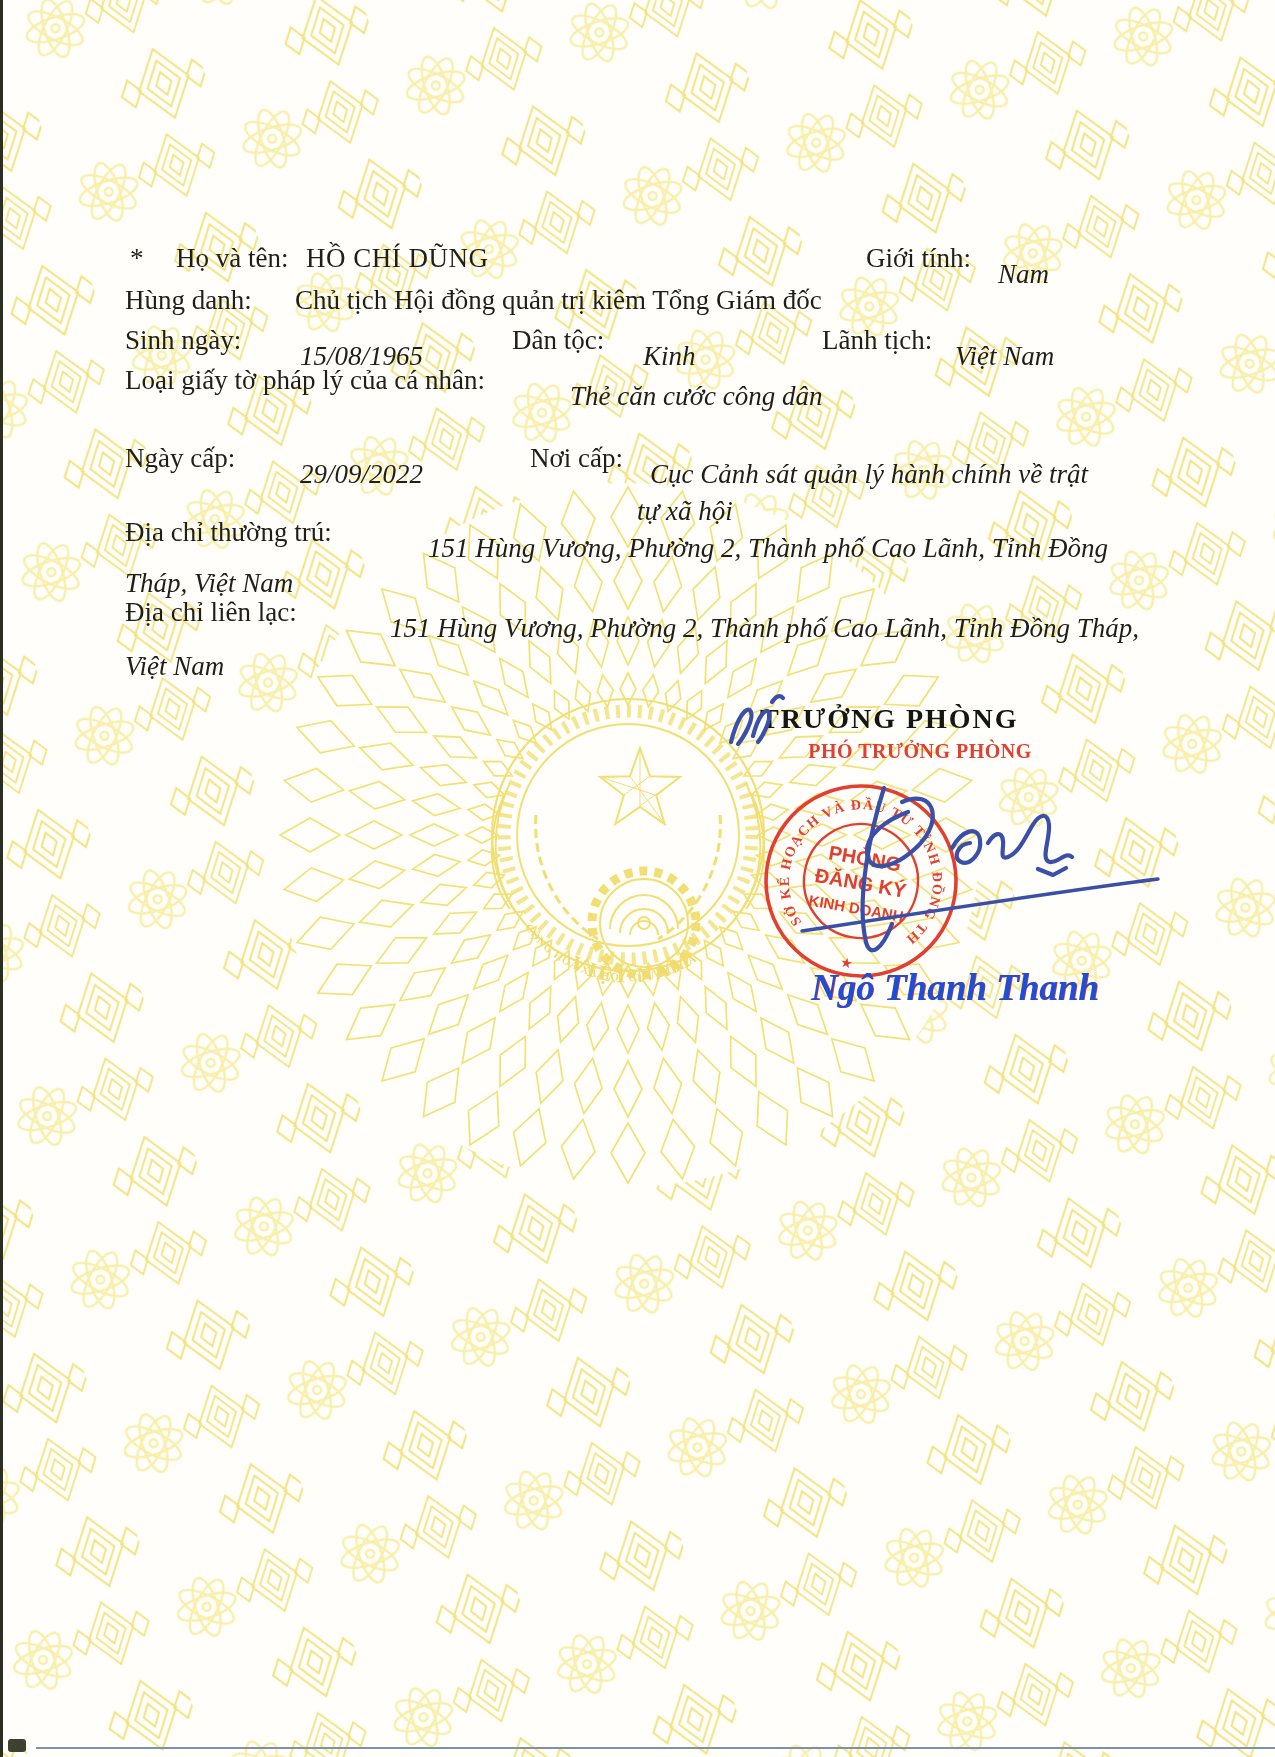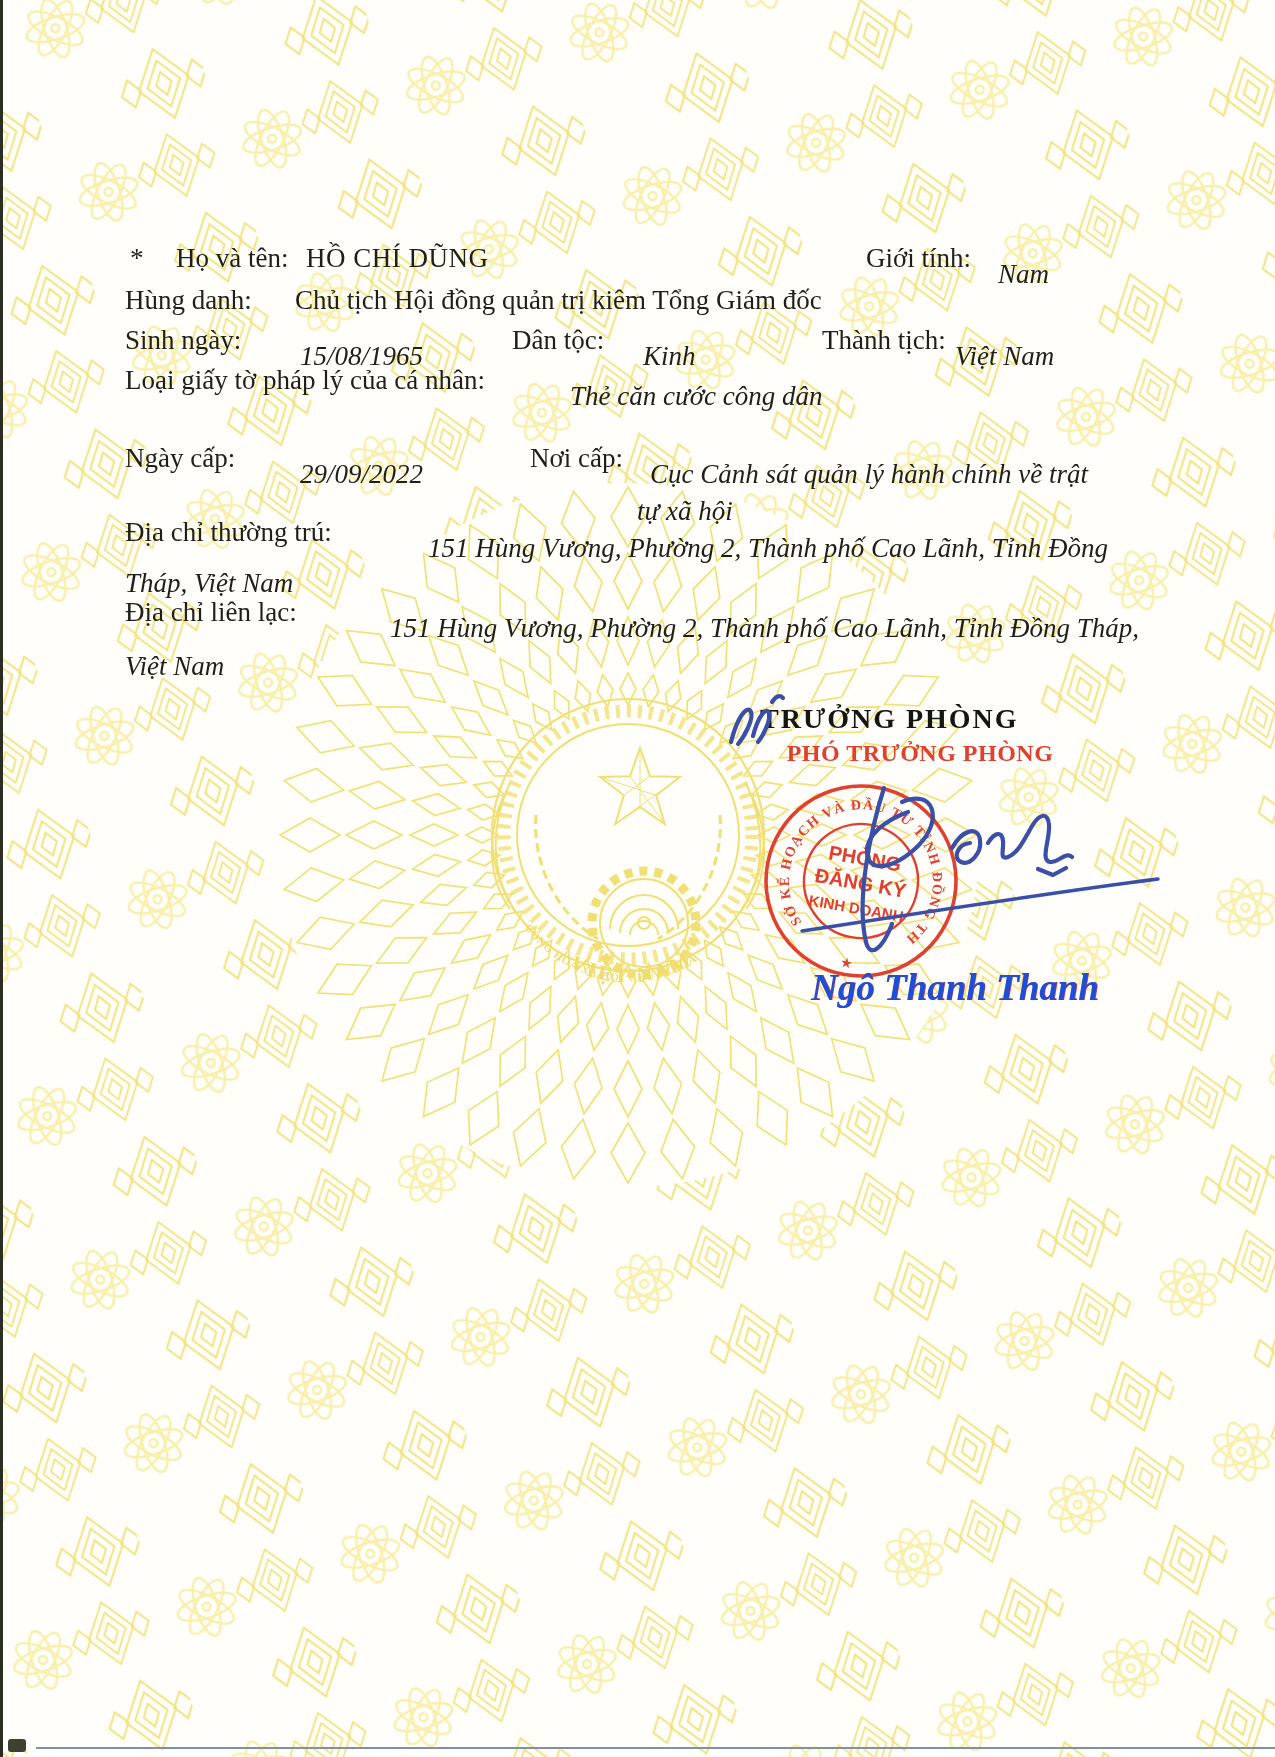--- a/index.html
+++ b/index.html
@@ -8,21 +8,21 @@
   #page{position:relative;width:1275px;height:1757px;overflow:hidden;}
   svg.layer{position:absolute;left:0;top:0;}
   .line{position:absolute;left:0;width:1275px;height:38px;white-space:nowrap;
         font-size:27px;line-height:36px;z-index:2;}
   .line span{position:absolute;top:0;}
   .val{font-style:italic;margin-top:16px;}
   .caps{letter-spacing:.5px;}
   #truong-phong{position:absolute;left:760px;top:703px;width:330px;
         font-size:28px;font-weight:bold;letter-spacing:2px;color:#14170f;z-index:2;}
   #pho-truong-phong{position:absolute;left:760px;top:740px;width:320px;text-align:center;
-        font-size:24px;font-weight:bold;letter-spacing:.5px;color:#e2402f;z-index:2;}
+        font-size:20px;font-weight:bold;letter-spacing:.5px;color:#e2402f;z-index:2;}
   #signer-name{position:absolute;left:790px;top:966px;width:330px;text-align:center;
         font-size:37px;font-weight:bold;font-style:italic;color:#1d4ed8;z-index:6;
         text-shadow:.6px 0 0 #e6392b;}
   #stamp{position:absolute;left:716px;top:736px;z-index:3;}
   #signature{position:absolute;left:600px;top:650px;z-index:5;}
   .artifact{position:absolute;z-index:7;}
   #edge-left{left:0;top:0;width:3px;height:1757px;background:#2a2e23;}
   #scan-line-bottom{left:36px;top:1747px;width:1239px;height:2px;background:#7b92aa;}
   #scan-blob{left:8px;top:1739px;width:18px;height:13px;background:#3c4132;border-radius:3px;}
 </style>
@@ -155,21 +155,21 @@
   <div class="line" style="top:282px">
     <span style="left:125px">Hùng danh:</span>
     <span style="left:295px">Chủ tịch Hội đồng quản trị kiêm Tổng Giám đốc</span>
   </div>
 
   <div class="line" style="top:322px">
     <span style="left:125px">Sinh ngày:</span>
     <span style="left:300px" class="val">15/08/1965</span>
     <span style="left:512px">Dân tộc:</span>
     <span style="left:643px" class="val">Kinh</span>
-    <span style="left:822px">Thành tịch:</span>
+    <span style="left:822px">Lãnh tịch:</span>
     <span style="left:955px" class="val">Việt Nam</span>
   </div>
 
   <div class="line" style="top:362px">
     <span style="left:125px">Loại giấy tờ pháp lý của cá nhân:</span>
     <span style="left:570px" class="val">Thẻ căn cước công dân</span>
   </div>
 
 
   <div class="line" style="top:440px">

